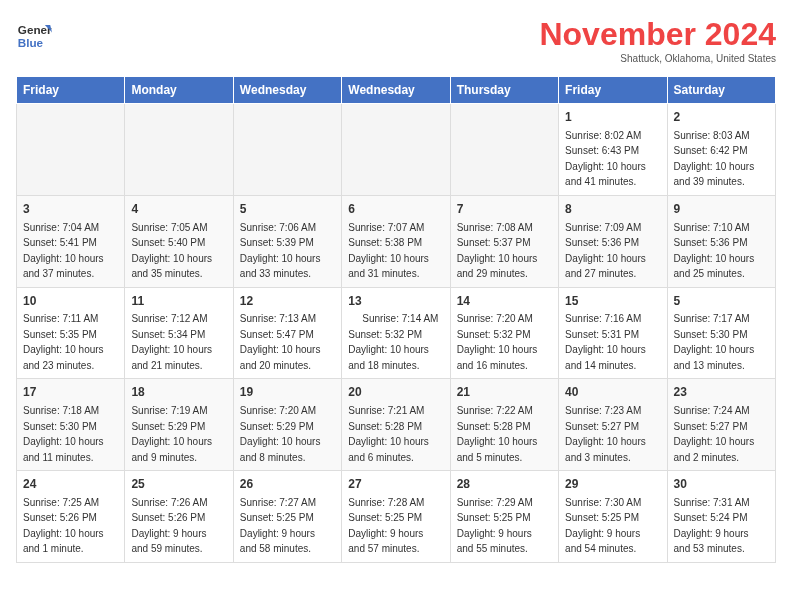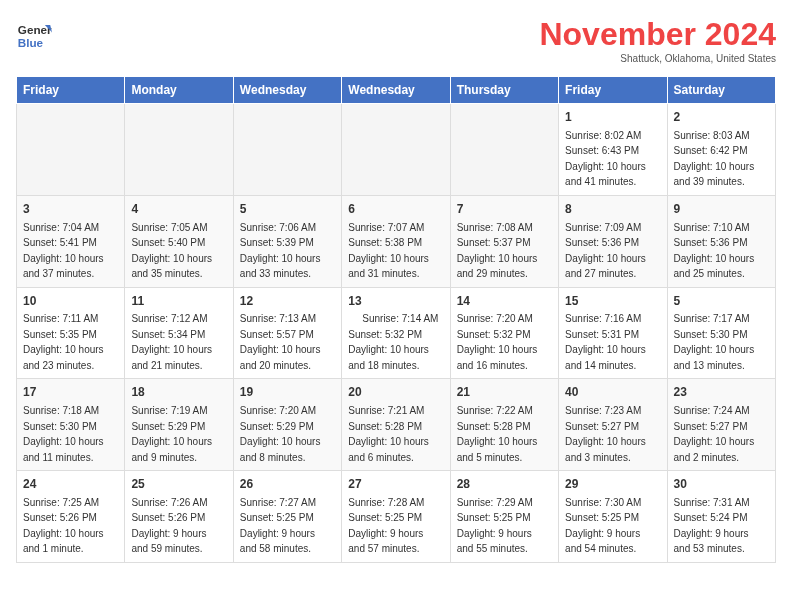--- a/index.html
+++ b/index.html
@@ -161,21 +161,21 @@
       <tr>
         <td><span class="day-number">10</span><span class="day-info" style="white-space: pre-line;">Sunrise: 7:11 AM
 Sunset: 5:35 PM
 Daylight: 10 hours
 and 23 minutes.</span></td>
         <td><span class="day-number">11</span><span class="day-info" style="white-space: pre-line;">Sunrise: 7:12 AM
 Sunset: 5:34 PM
 Daylight: 10 hours
 and 21 minutes.</span></td>
         <td><span class="day-number">12</span><span class="day-info" style="white-space: pre-line;">Sunrise: 7:13 AM
-Sunset: 5:57 PM
+Sunset: 5:47 PM
 Daylight: 10 hours
 and 20 minutes.</span></td>
         <td><span class="day-number">13</span><span class="day-info" style="white-space: pre-line; margin-left: 14px;">Sunrise: 7:14 AM
 Sunset: 5:32 PM
 Daylight: 10 hours
 and 18 minutes.</span></td>
         <td><span class="day-number">14</span><span class="day-info" style="white-space: pre-line;">Sunrise: 7:20 AM
 Sunset: 5:32 PM
 Daylight: 10 hours
 and 16 minutes.</span></td>

